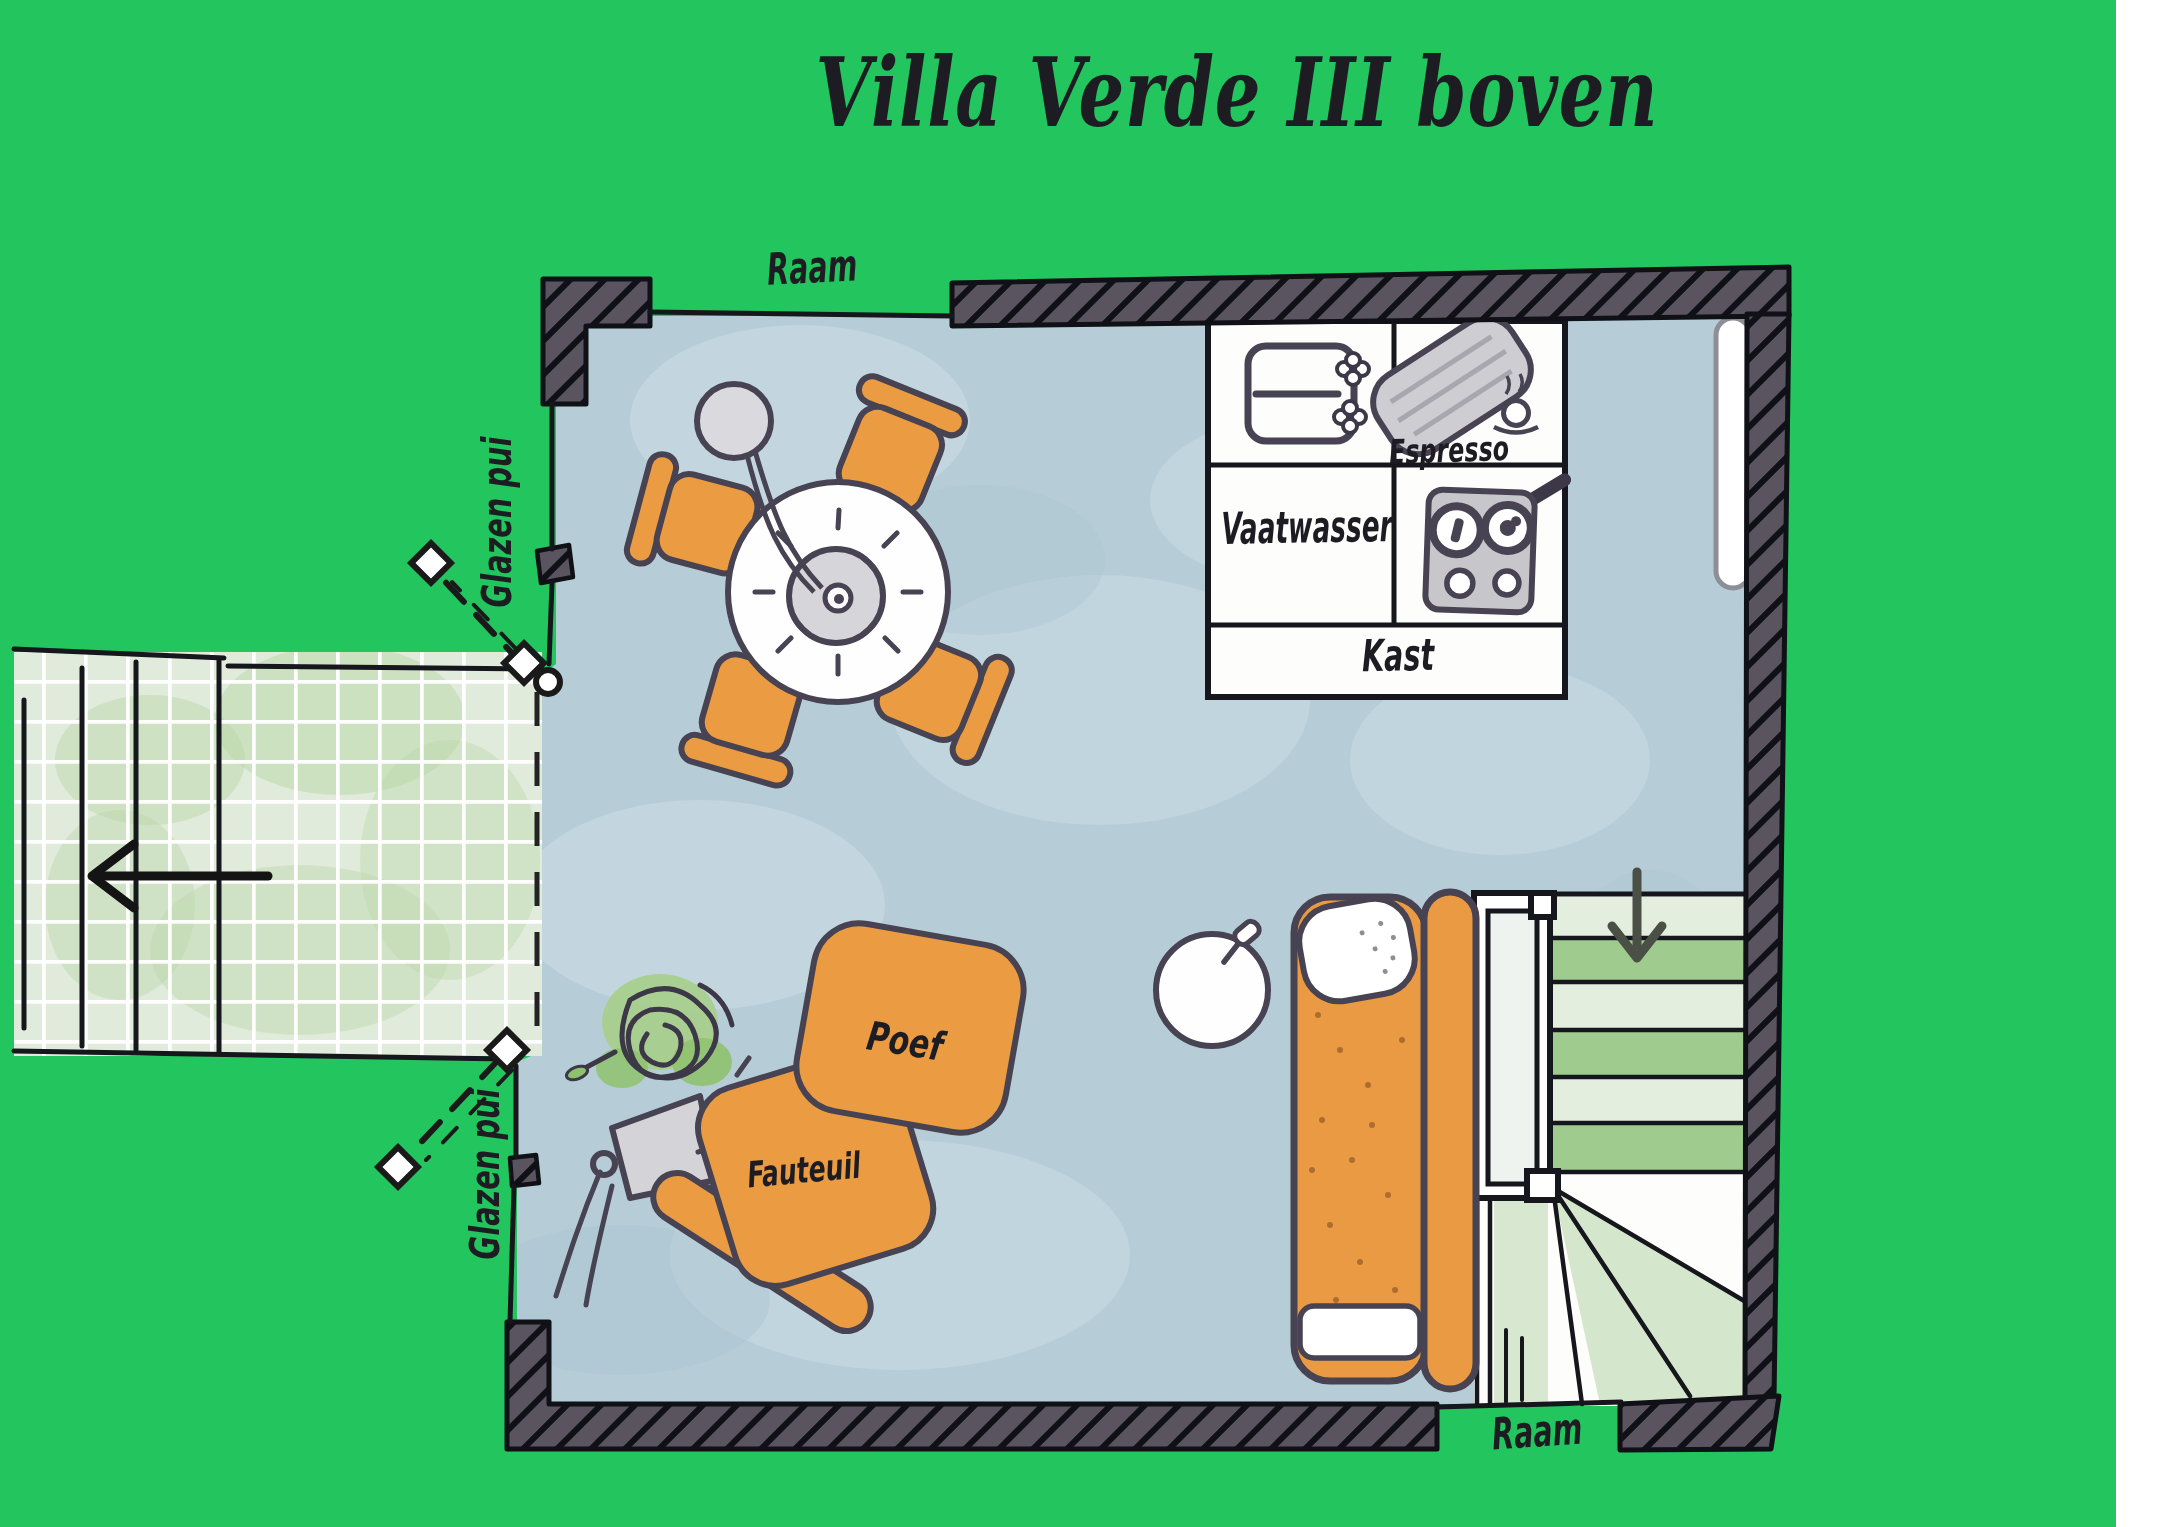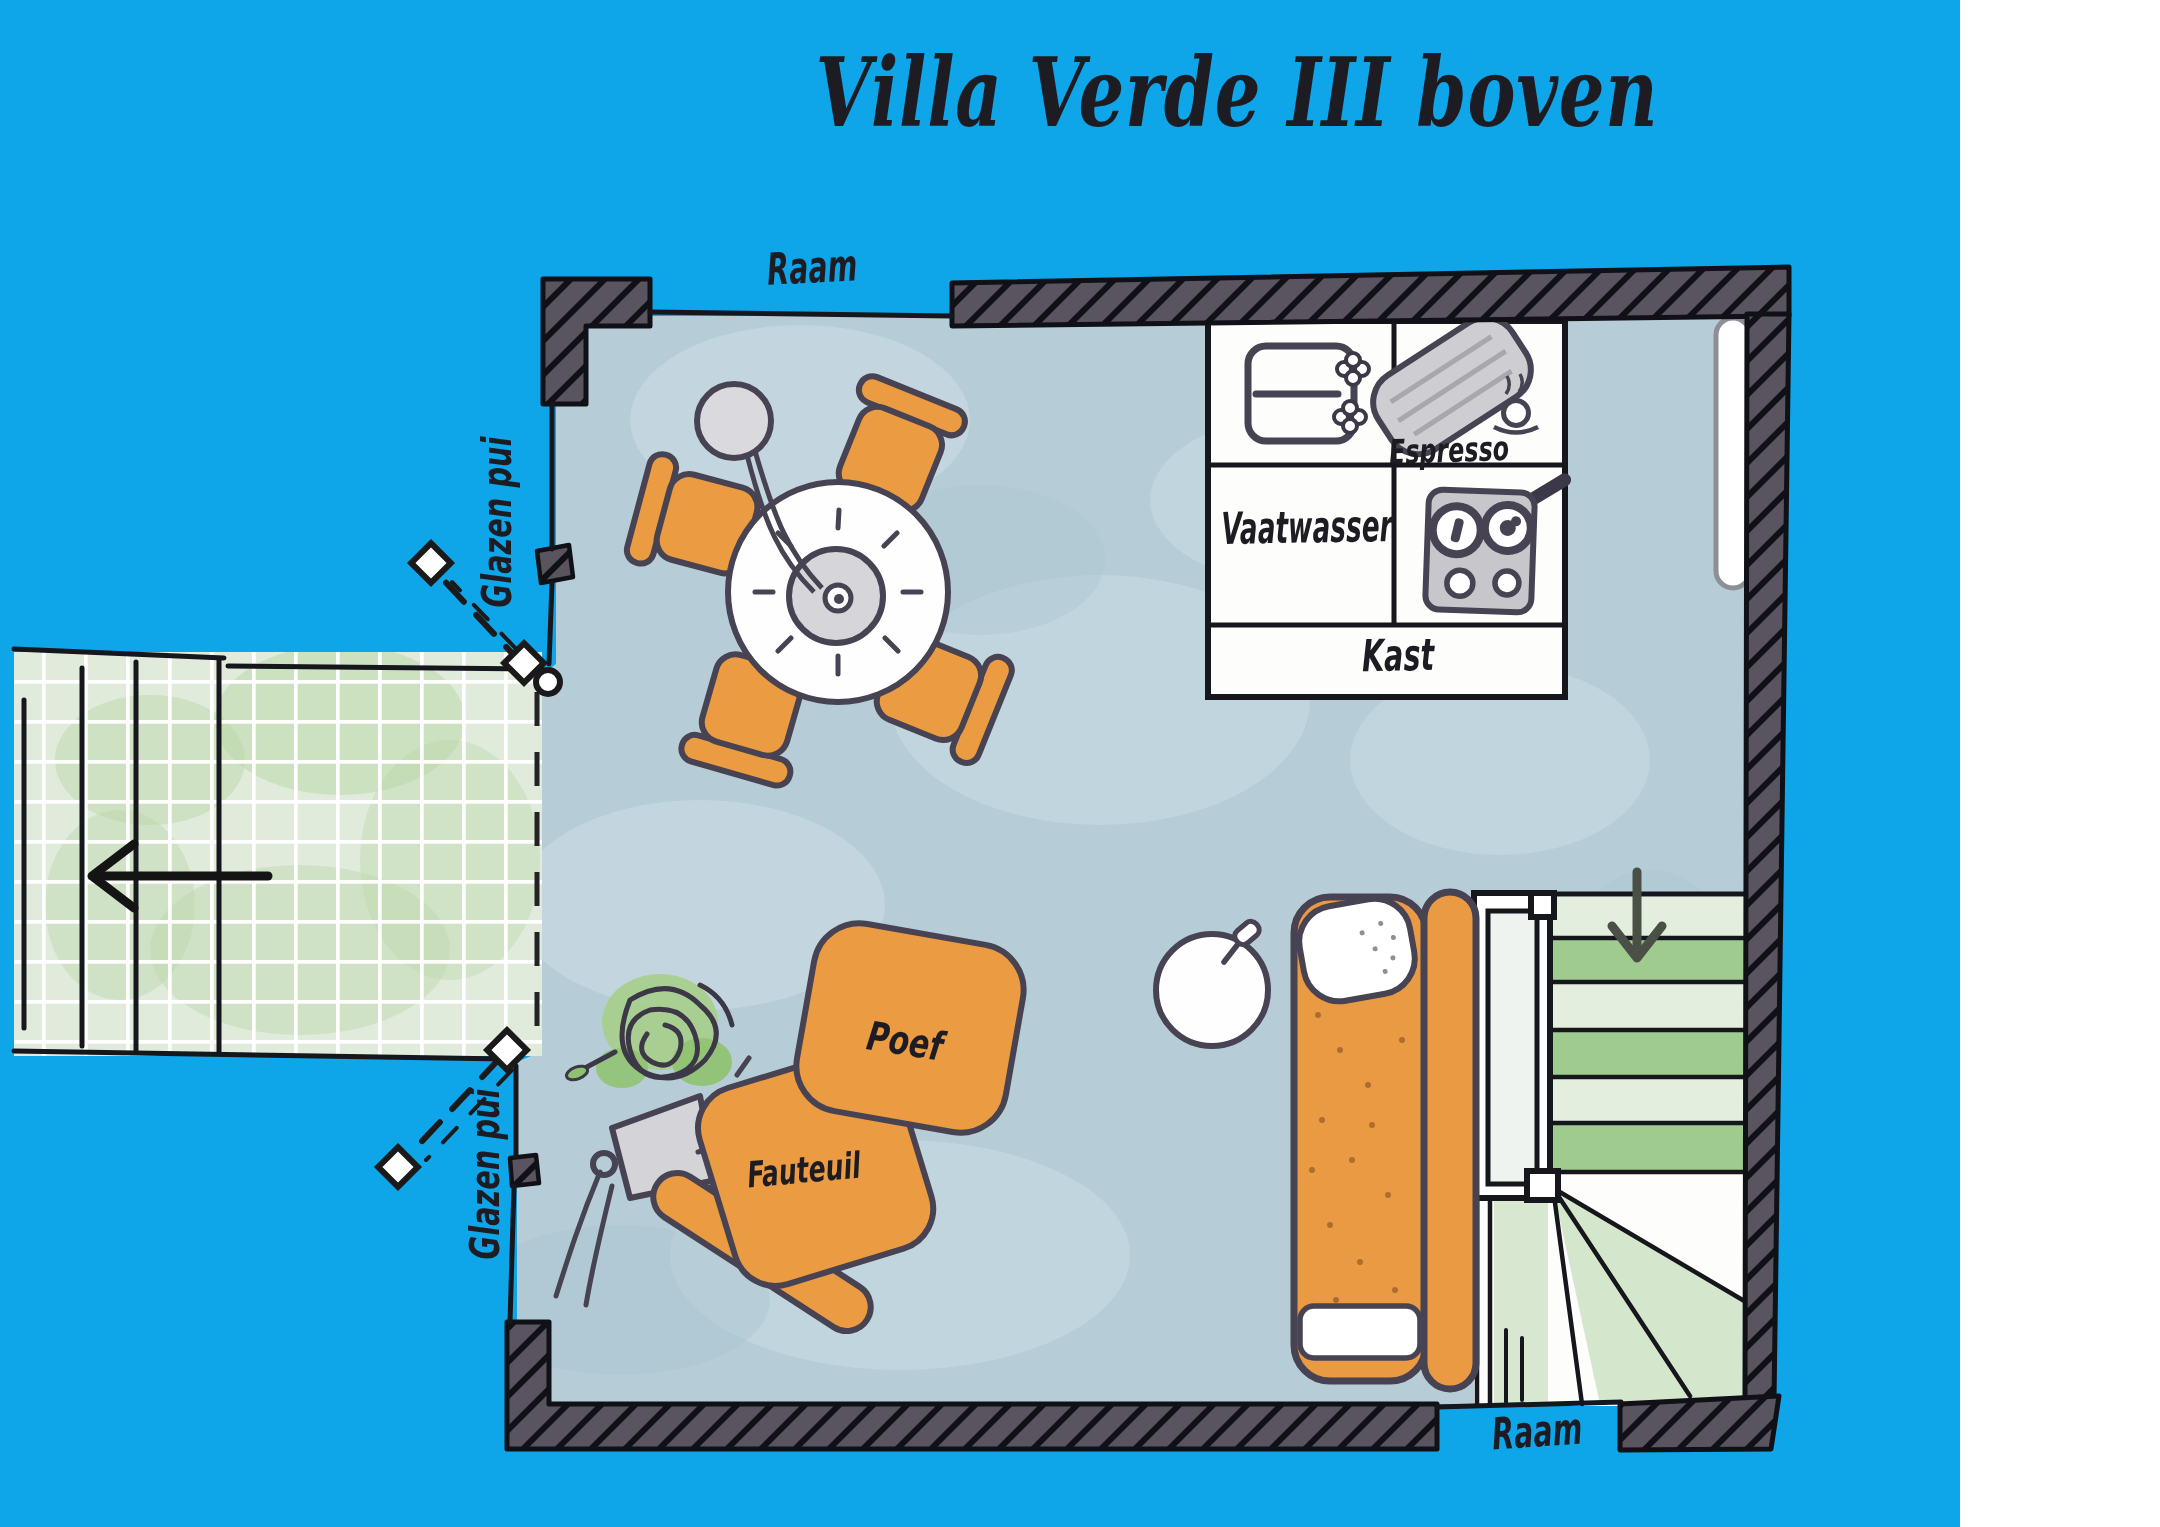--- a/index.html
+++ b/index.html
@@ -1,17 +1,17 @@
 <!DOCTYPE html>
 <html><head>
 <meta charset="utf-8">
 <style>
   html,body{margin:0;padding:0;background:#ffffff;}
-  #canvas{position:relative;width:1916px;height:1527px;background:#0ea5e9;overflow:hidden;
-          font-family:"DejaVu Sans",sans-serif;padding-left:44px;}
+  #canvas{position:relative;width:2116px;height:1527px;background:#22c55e;overflow:hidden;
+          font-family:"DejaVu Sans",sans-serif;}
   svg{position:absolute;left:0;top:0;}
   .lbl{position:absolute;white-space:nowrap;color:#1c1c22;font-style:italic;font-weight:600;
        font-family:"DejaVu Sans",sans-serif;transform-origin:center;z-index:5;}
   .title{font-family:"DejaVu Serif",serif;font-style:italic;font-weight:700;letter-spacing:1px;}
 </style>
 </head>
 <body>
 
 <div id="canvas">
 

